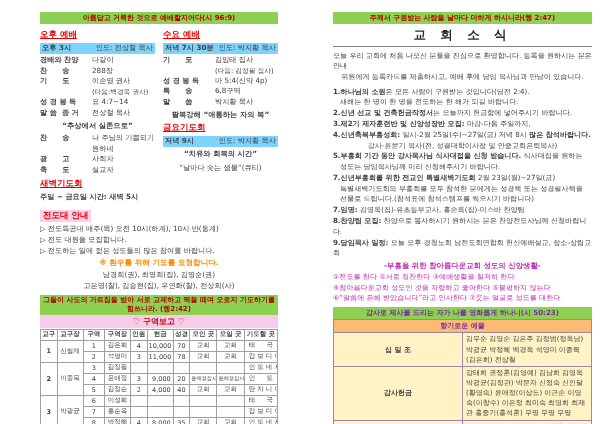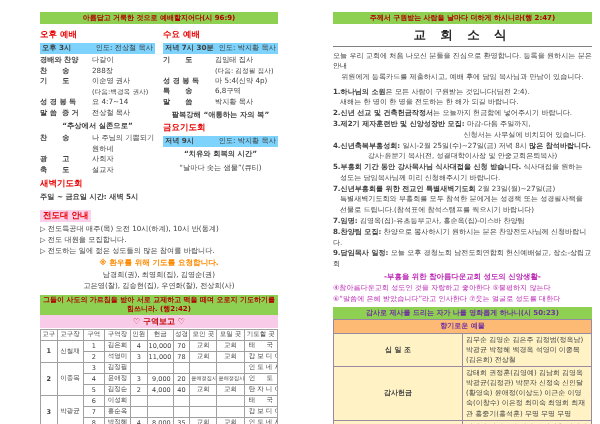--- a/index.html
+++ b/index.html
@@ -4,39 +4,39 @@
 <style>
   html,body{margin:0;padding:0;background:#e8e8e8;}
   .spread{width:600px;height:424px;background:#ffffff;display:flex;font-family:"DejaVu Sans",sans-serif;color:#404040;overflow:hidden;}
   .page{box-sizing:border-box;overflow:hidden;}
   .pageL{width:302px;padding:12px 3px 4px 40px;}
   .pageR{width:298px;padding:12px 8px 16px 8px;margin-left:44px;}
   .banner{background:#8ed052;color:#b00000;font-weight:bold;font-size:7px;text-align:center;padding:1.5px 0;line-height:1.25;}
   .banner.purpletext{color:#7030a0;}
   
   .svcgrid{display:grid;grid-template-columns:1fr 1fr;column-gap:8px;margin-top:3px;}
-  .svc-title{color:#e80000;font-weight:bold;font-size:8.5px;margin:2px 0 2px;}
+  .svc-title{color:#e80000;font-weight:bold;font-size:8.5px;margin:2px 0 2px;text-decoration:underline;}
   .hl{background:#7dd3fc;display:flex;justify-content:space-between;align-items:center;padding:0.5px 2px;font-size:7.2px;margin-bottom:1px;}
   .hl .time{font-weight:bold;}
   .svc-row{display:flex;font-size:7.2px;line-height:1.5;}
   .svc-row .lbl{flex:0 0 52px;white-space:pre;font-weight:bold;}
   .svc-row .val{flex:1;}
   .svc-row .sub{font-size:6.7px;display:block;}
   .sermon{text-align:center;font-weight:bold;font-size:7.3px;margin:2px 0;}
   .plain-center{text-align:center;font-size:7.2px;margin:2px 0;}
   
   .tag{display:inline-block;background:#fbd0ea;color:#e80000;font-weight:bold;font-size:8.5px;padding:0 3px;margin:4px 0 1px;}
   .bullets div{font-size:7.2px;line-height:1.55;}
   .orange{color:#ff8a00;font-weight:bold;font-size:7.6px;text-align:center;margin:2px 0 1px;}
   .names div{text-align:center;font-size:7.2px;line-height:1.55;}
   
   .pinkband{background:#f8cce9;color:#c00000;font-weight:bold;text-align:center;font-size:8px;padding:1px 0;}
   table.report{width:100%;border-collapse:collapse;font-size:6.5px;table-layout:fixed;margin-top:0.5px;}
   table.report th,table.report td{border:1px solid #a0a0a0;padding:0.5px 1px;text-align:center;color:#404040;overflow:hidden;white-space:nowrap;}
-  table.report th{font-weight:normal;margin-left:6px;}
+  table.report th{font-weight:bold;margin-left:6px;}
   table.report td.num{text-align:right;padding-right:2px;}
   table.report td.jt{text-align:justify;text-align-last:justify;padding:0.5px 4px;}
   table.report td.sm{font-size:5.2px;}
   
   .title{ text-align:center;font-size:12.5px;font-weight:bold;letter-spacing:5px;color:#2a2a2a;border-bottom:1px solid #808080;padding-bottom:2px;margin:3px 0 4px;}
   .intro div{font-size:7.1px;line-height:1.5;}
   .intro .center{text-align:center;}
   .ann{margin-top:4px;}
   .ann-line{font-size:7.1px;line-height:1.52;}
   .ann-line .b{font-weight:bold;}
@@ -288,21 +288,20 @@
     <div class="ann">
         <div>
           <div class="ann-line"><span class="b">1.하나님의 소원</span><span>은 모든 사람이 구원받는 것입니다(딤전 2:4).</span></div>
           <div class="ann-line indent"><span>새해는 한 명이 한 명을 전도하는 한 해가 되길 바랍니다.</span></div>
         </div>
         <div>
           <div class="ann-line"><span class="b">2.신년 선교 및 건축헌금작정서</span><span>는 오늘까지 헌금함에 넣어주시기 바랍니다.</span></div>
         </div>
         <div>
           <div class="ann-line"><span class="b">3.제2기 제자훈련반 및 신앙성장반 모집:</span><span> 마감-다음 주일까지,</span></div>
-          <div class="ann-line right"><span>신청서는 사무실에 비치되어 있습니다.</span></div>
         </div>
         <div>
           <div class="ann-line"><span class="b">4.신년축복부흥성회:</span><span> 일시-2월 25일(수)~27일(금) 저녁 8시 </span><span class="b">많은 참석바랍니다.</span></div>
           <div class="ann-line center"><span>강사-윤문기 목사(전, 성결대학이사장 및 안중교회은퇴목사)</span></div>
         </div>
         <div>
           <div class="ann-line"><span class="b">5.부흥회 기간 동안 강사목사님 식사대접을 신청 받습니다.</span><span> 식사대접을 원하는</span></div>
           <div class="ann-line indent"><span>성도는 담임목사님께 미리 신청해주시기 바랍니다.</span></div>
         </div>
         <div>
@@ -316,20 +315,21 @@
         <div>
           <div class="ann-line"><span class="b">8.찬양팀 모집:</span><span> 찬양으로 봉사하시기 원하시는 분은 찬양전도사님께 신청바랍니다.</span></div>
         </div>
         <div>
           <div class="ann-line"><span class="b">9.담임목사 일정:</span><span> 오늘 오후 경청노회 남전도회연합회 헌신예배설교, 장소-상립교회</span></div>
         </div>
       </div>
 
     <div class="ptitle">-부흥을 위한 참아름다운교회 성도의 신앙생활-</div>
     <div class="plines">
+        <div>①전도를 한다 ②서로 칭찬한다 ③예배생활을 철저히 한다</div>
         <div>④참아름다운교회 성도인 것을 자랑하고 좋아한다 ⑤불평하지 않는다</div>
         <div>⑥“말씀에 은혜 받았습니다”라고 인사한다 ⑦웃는 얼굴로 성도를 대한다</div>
       </div>
 
     <div class="banner purpletext mt3">감사로 제사를 드리는 자가 나를 영화롭게 하나니(시 50:23)</div>
     <table class="offer">
       <tbody>
         <tr>
             <td class="ohead" colspan="2">향기로운 예물</td>
           </tr>

